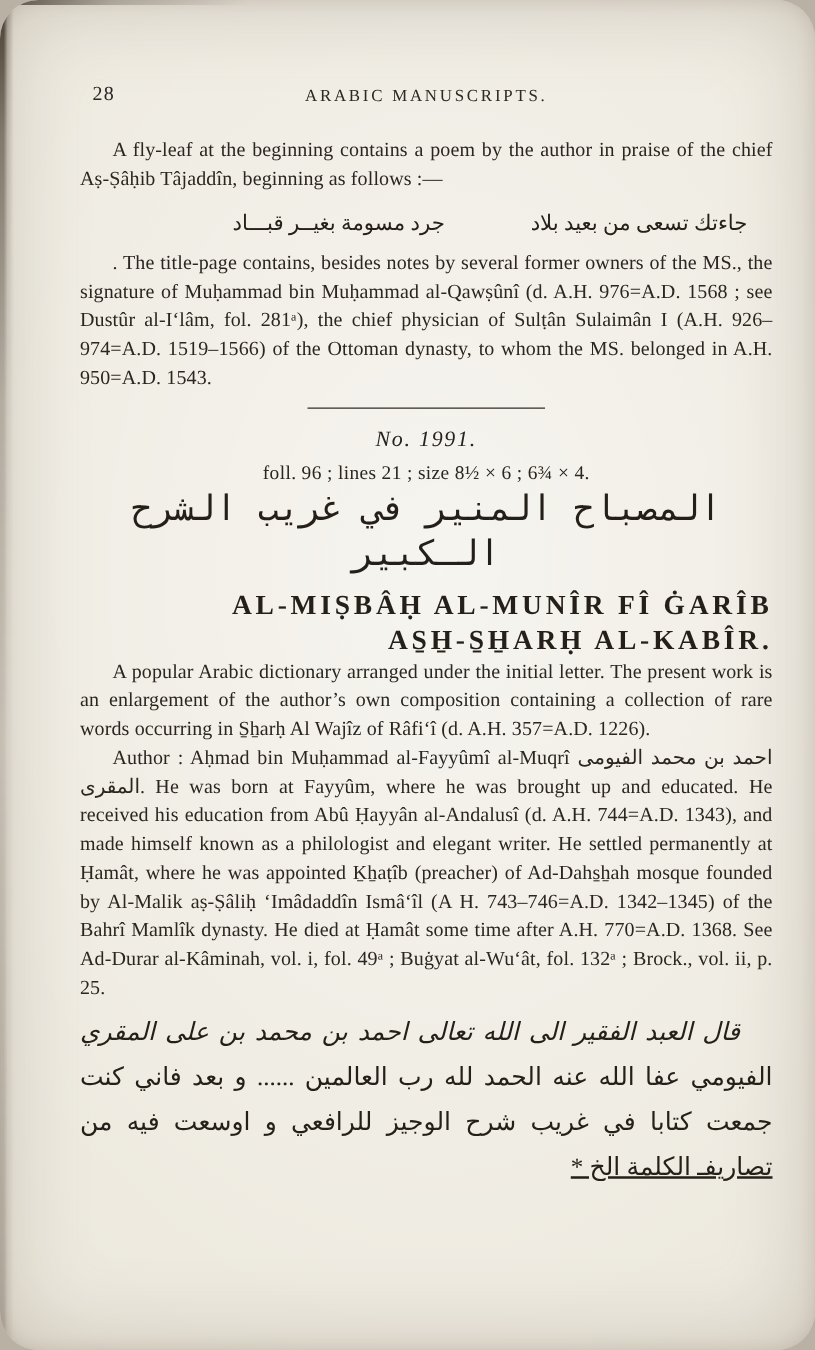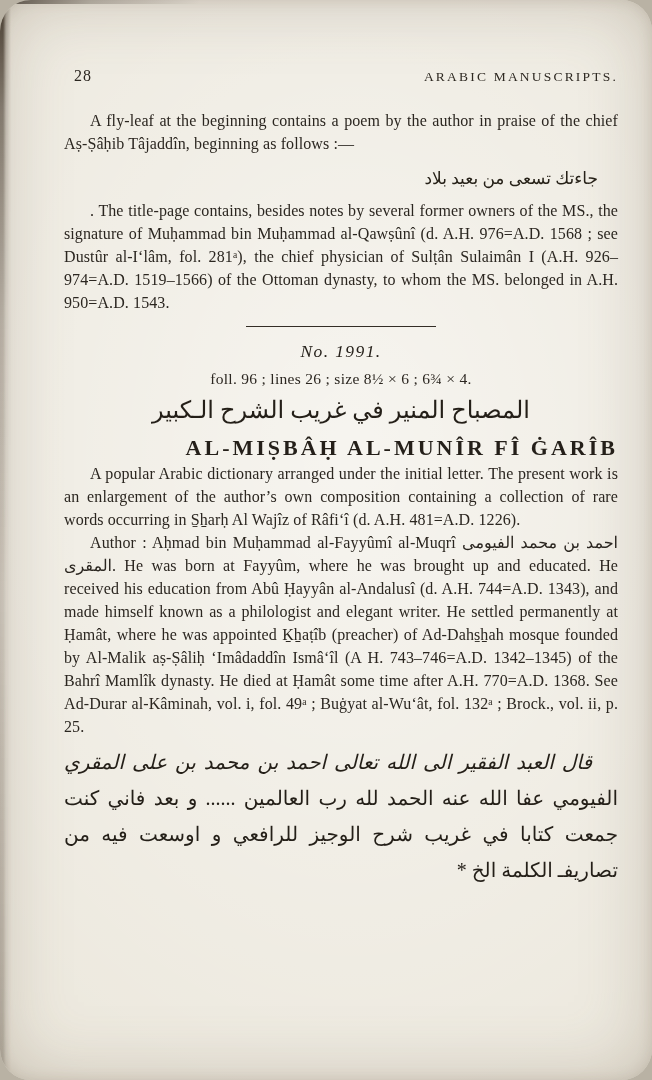--- a/index.html
+++ b/index.html
@@ -33,21 +33,21 @@
   }
 
   .col { position:relative; padding:0 34px 0 64px; }
 
   .head { position:relative; padding-top:69px; height:20px; }
   .pageno {
     position:absolute; left:10px; top:67px;
     font-size:16px; letter-spacing:1px; color:#2b2620;
   }
   .running {
-    display:block; text-align:right;
+    display:block; text-align:center;
     font-size:13.5px; letter-spacing:2.2px; font-weight:500; color:#2e2922;
   }
 
   p.body {
     margin:0; font-size:16px; line-height:23px;
     text-align:justify; text-justify:inter-word;
     letter-spacing:0.1px;
   }
   p.indent { text-indent:26px; }
   p.first { margin-top:20px; }
@@ -64,71 +64,73 @@
   }
 
   .entry-no {
     text-align:center; font-size:17.5px; letter-spacing:1.4px;
     font-variant-numeric:oldstyle-nums; color:#27221c;font-style:italic;
   }
   .collation { text-align:center; margin-top:8px; font-size:15.5px; letter-spacing:0.3px; }
 
   .title-ar {
     direction:rtl; text-align:center; margin-top:4px;
-    font-size:24px; line-height:36px; color:#241f18;
+    font-size:28px; line-height:36px; color:#241f18;font-family:Liberation Mono, monospace;
   }
   .title-en {
     margin-top:6px; text-align:right; font-weight:700;
     font-size:22px; line-height:28px; letter-spacing:3px; color:#241f19;
   }
 
   .desc { margin-top:14px; }
 
   .beginning { text-align:left; }
 
   .quote {
     direction:rtl; margin-top:6px;
     font-size:20px; line-height:36px; color:#241f18;
   }
   .qline { text-align:justify; text-align-last:justify; }
   .qline.q1 { padding-right:26px;font-style:italic; }
-  .qline.last { text-align:right; text-align-last:right; padding-left:6px; }
+  .qline.last { text-align:right; text-align-last:right; padding-left:6px;text-decoration:underline; }
 </style>
 </head>
 <body>
 
 <div class="page">
   <div class="col">
 
     <header class="head">
       <span class="pageno">28</span>
       <span class="running">ARABIC MANUSCRIPTS.</span>
     </header>
 
     <p class="body indent first">A fly-leaf at the beginning contains a poem by the author in praise of the chief Aṣ-Ṣâḥib Tâjaddîn, beginning as follows :—</p>
 
     <div class="poem" dir="rtl">
       <span>جاءتك تسعى من بعيد بلاد</span>
+      <span>جرد مسومة بغيــر قبـــاد</span>
     </div>
 
     <p class="body indent">. The title-page contains, besides notes by several former owners of the MS., the signature of Muḥammad bin Muḥammad al-Qawṣûnî (d. A.H. 976=A.D. 1568 ; see Dustûr al-I‘lâm, fol. 281ᵃ), the chief physician of Sulṭân Sulaimân I (A.H. 926–974=A.D. 1519–1566) of the Ottoman dynasty, to whom the MS. belonged in A.H. 950=A.D. 1543.</p>
 
     <div class="rule"></div>
 
     <div class="entry-no">No. 1991.</div>
 
-    <div class="collation">foll. 96 ;  lines 26 ;  size 8½ × 6 ;  6¾ × 4.</div>
+    <div class="collation">foll. 96 ;  lines 21 ;  size 8½ × 6 ;  6¾ × 4.</div>
 
     <div class="title-ar" dir="rtl">المصباح المنير في غريب الشرح الـكبير</div>
 
     <div class="title-en">
       <div>AL-MIṢBÂḤ AL-MUNÎR FÎ ĠARÎB</div>
+      <div>AS̱H̱-S̱H̱ARḤ AL-KABÎR.</div>
     </div>
 
-    <p class="body indent desc">A popular Arabic dictionary arranged under the initial letter. The present work is an enlargement of the author’s own composition containing a collection of rare words occurring in S̱ẖarḥ Al Wajîz of Râfi‘î (d. A.H. 481=A.D. 1226).</p>
+    <p class="body indent desc">A popular Arabic dictionary arranged under the initial letter. The present work is an enlargement of the author’s own composition containing a collection of rare words occurring in S̱ẖarḥ Al Wajîz of Râfi‘î (d. A.H. 357=A.D. 1226).</p>
 
     <p class="body indent">Author : Aḥmad bin Muḥammad al-Fayyûmî al-Muqrî احمد بن محمد الفيومى المقرى. He was born at Fayyûm, where he was brought up and educated.  He received his education from Abû Ḥayyân al-Andalusî (d. A.H. 744=A.D. 1343), and made himself known as a philologist and elegant writer.  He settled permanently at Ḥamât, where he was appointed Ḵẖaṭîb (preacher) of Ad-Dahs̱ẖah mosque founded by Al-Malik aṣ-Ṣâliḥ ‘Imâdaddîn Ismâ‘îl (A H. 743–746=A.D. 1342–1345) of the Bahrî Mamlîk dynasty.  He died at Ḥamât some time after A.H. 770=A.D. 1368.  See Ad-Durar al-Kâminah, vol. i, fol. 49ᵃ ; Buġyat al-Wu‘ât, fol. 132ᵃ ; Brock., vol. ii, p. 25.</p>
 
 
     <div class="quote">
       <div class="qline q1" dir="rtl">قال العبد الفقير الى الله تعالى احمد بن محمد بن على المقري</div>
       <div class="qline" dir="rtl">الفيومي عفا الله عنه الحمد لله رب العالمين ...... و بعد فاني كنت</div>
       <div class="qline" dir="rtl">جمعت كتابا في غريب شرح الوجيز للرافعي و اوسعت فيه من</div>
       <div class="qline last" dir="rtl">تصاريفـ الكلمة الخ *</div>
     </div>

